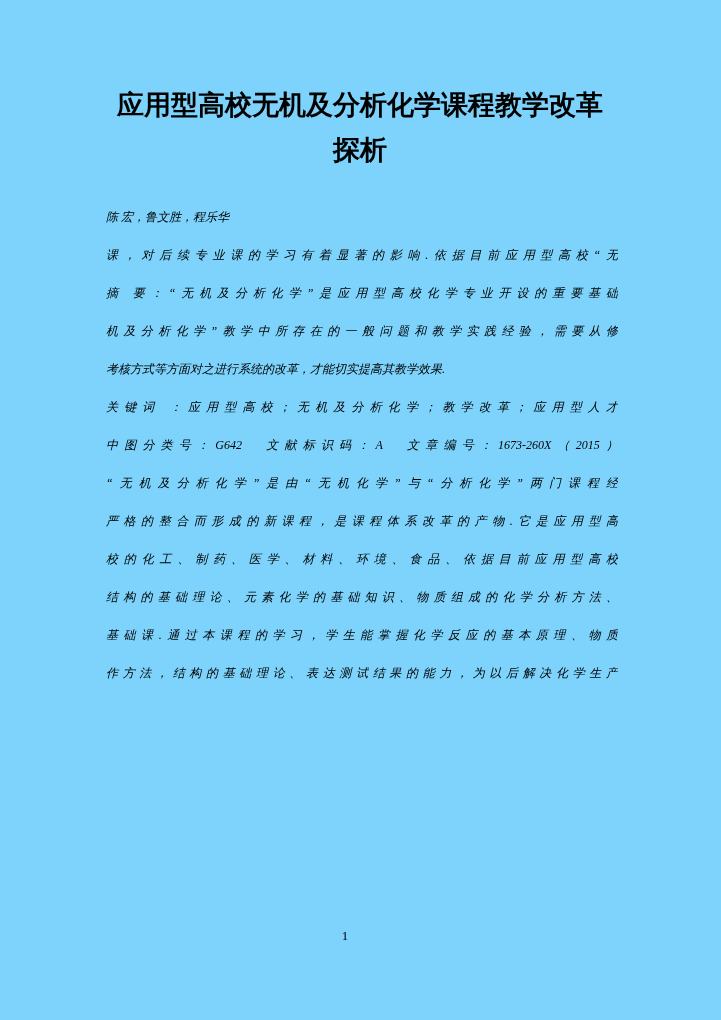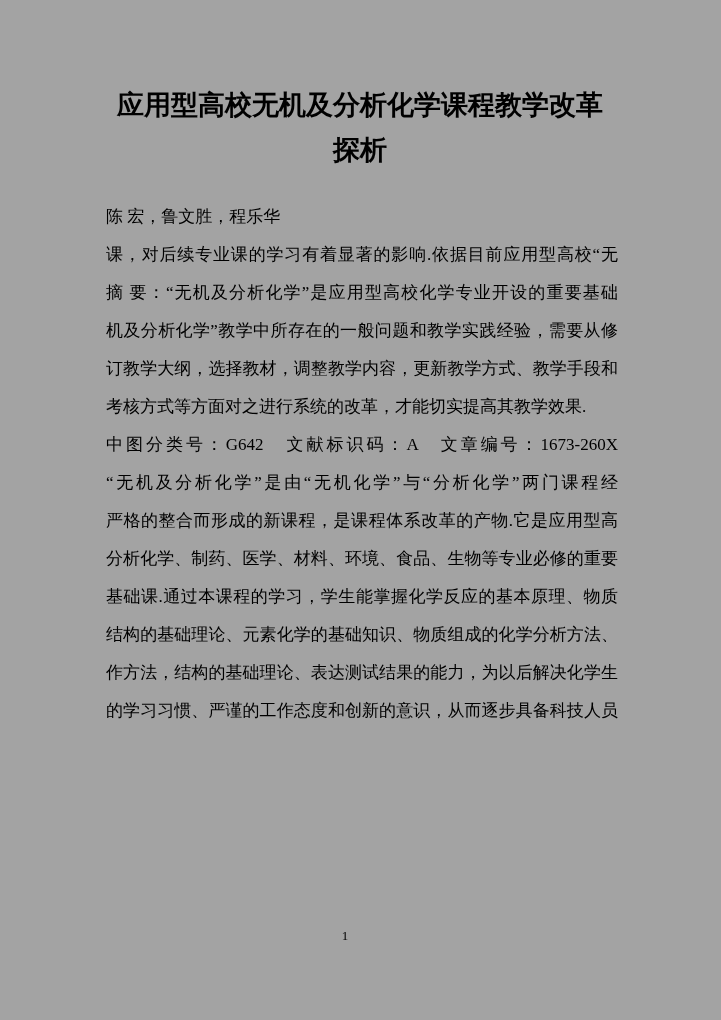--- a/index.html
+++ b/index.html
@@ -1,41 +1,42 @@
 <!DOCTYPE html>
 <html><head>
 <meta charset="utf-8">
 <style>
   * { margin: 0; padding: 0; box-sizing: border-box; }
   html, body { background: #ffffff; }
   .page {
     position: relative;
     width: 721px;
     height: 1020px;
-    background: #a3a3a3;
+    background: #7dd3fc;
     color: #000000;
     font-family: "Liberation Serif", "DejaVu Serif", serif;
     overflow: hidden;
   }
   .title {
     position: absolute;
     top: 83px;
     left: 104px;
     width: 512px;
     text-align: center;
     font-size: 27px;
     line-height: 45px;
     font-weight: bold;
   }
   .text-block {
     position: absolute;
     top: 198px;
     left: 106px;
     width: 512px;
-    font-size: 17px;
+    font-size: 12px;
+    font-style: italic;
   }
   .line {
     line-height: 38px;
     height: 38px;
     overflow: hidden;
     white-space: normal;
   }
   .just {
     text-align: justify;
     text-align-last: justify;
@@ -68,44 +69,43 @@
     <div class="line">陈 宏，鲁文胜，程乐华</div>
 
     <div>
 
         <div class="line just">课，对后续专业课的学习有着显著的影响.依据目前应用型高校“无</div>
 
         <div class="line just">摘 要：“无机及分析化学”是应用型高校化学专业开设的重要基础</div>
 
         <div class="line just">机及分析化学”教学中所存在的一般问题和教学实践经验，需要从修</div>
 
-        <div class="line just">订教学大纲，选择教材，调整教学内容，更新教学方式、教学手段和</div>
 
         <div class="line just no-fill">考核方式等方面对之进行系统的改革，才能切实提高其教学效果.</div>
 
+        <div class="line just">关键词  ：应用型高校；无机及分析化学；教学改革；应用型人才</div>
 
         <div class="line just">中图分类号：G642　文献标识码：A　文章编号：1673-260X（2015）</div>
 
       </div>
 
     <div>
 
         <div class="line just">“无机及分析化学”是由“无机化学”与“分析化学”两门课程经</div>
 
         <div class="line just">严格的整合而形成的新课程，是课程体系改革的产物.它是应用型高</div>
 
-        <div class="line just">分析化学、制药、医学、材料、环境、食品、生物等专业必修的重要</div>
+        <div class="line just">校的化工、制药、医学、材料、环境、食品、依据目前应用型高校</div>
+
+        <div class="line just">结构的基础理论、元素化学的基础知识、物质组成的化学分析方法、</div>
 
         <div class="line just">基础课.通过本课程的学习，学生能掌握化学反应的基本原理、物质</div>
-
-        <div class="line just">结构的基础理论、元素化学的基础知识、物质组成的化学分析方法、</div>
 
 
         <div class="line just">作方法，结构的基础理论、表达测试结果的能力，为以后解决化学生产</div>
 
 
-        <div class="line just">的学习习惯、严谨的工作态度和创新的意识，从而逐步具备科技人员</div>
       </div>
   </div>
 
   <div class="page-number">1</div>
 
 </div>
 
 </body></html>

